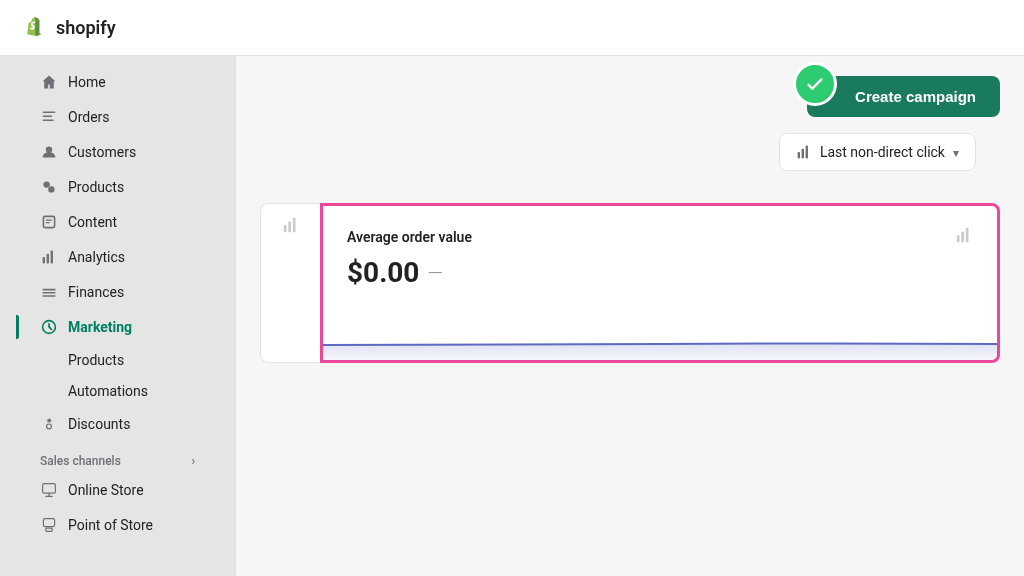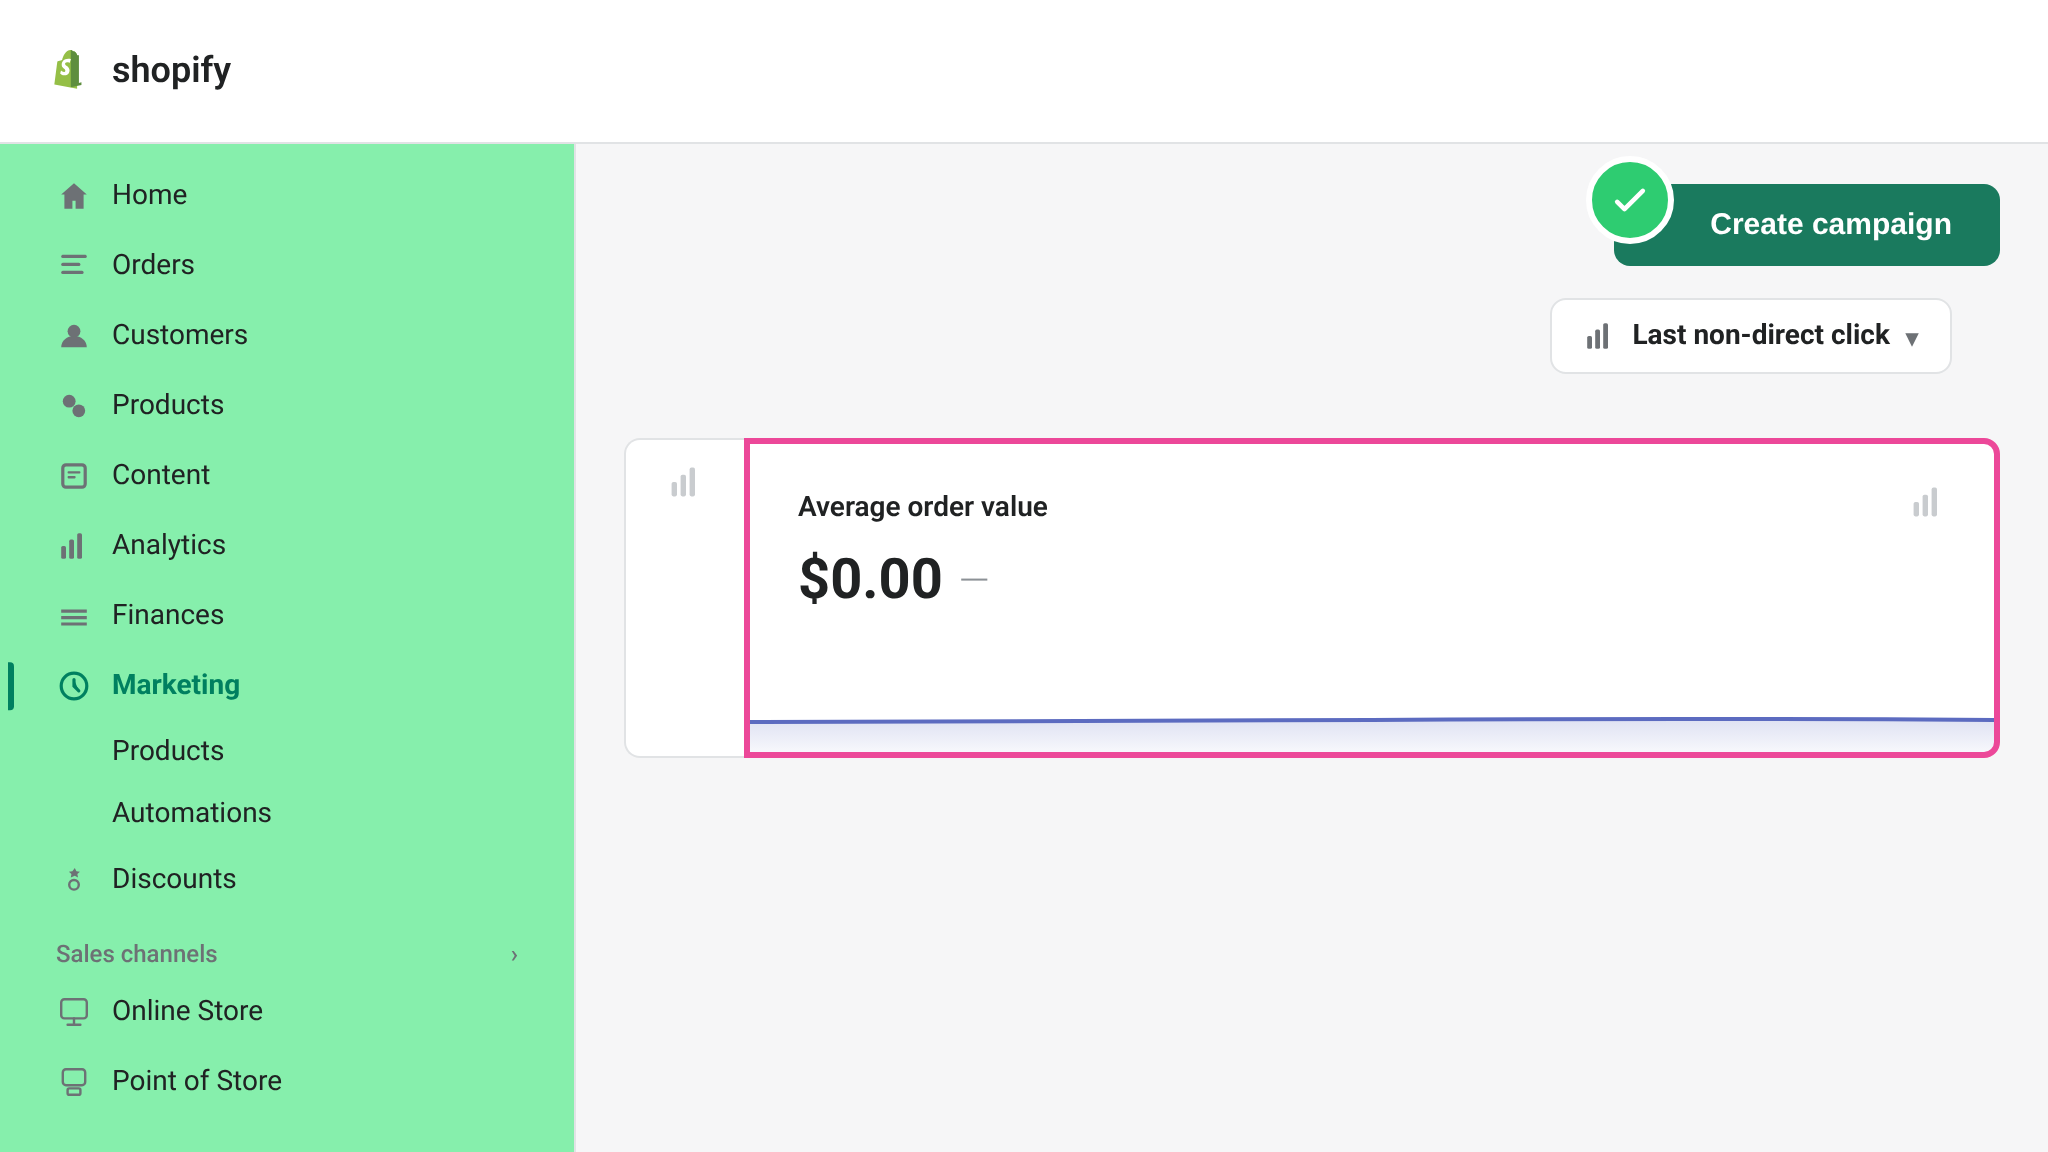--- a/index.html
+++ b/index.html
@@ -9,21 +9,21 @@
       width: 1024px;
       height: 576px;
       overflow: hidden;
       display: flex;
       flex-direction: column;
     }
 
     
     .top-bar {
       background: #fff;
-      height: 72px;
+      height: 56px;
       display: flex;
       align-items: center;
       padding: 0 20px;
       border-bottom: 1px solid #e1e3e5;
       flex-shrink: 0;
     }
     .logo-area {
       display: flex;
       align-items: center;
       gap: 8px;
@@ -40,26 +40,26 @@
 
     
     .main-layout {
       display: flex;
       flex: 1;
       overflow: hidden;
     }
 
     
     .sidebar {
-      width: 288px;
-      background: #86efac;
+      width: 236px;
+      background: #e5e5e5;
       border-right: 1px solid #e1e3e5;
       overflow-y: auto;
       flex-shrink: 0;
-      padding: 8px 4px;
+      padding: 8px 16px;
     }
     .sidebar-item {
       display: flex;
       align-items: center;
       gap: 10px;
       padding: 8px 16px;
       cursor: pointer;
       color: #202223;
       font-size: 14px;
       border-radius: 6px;
@@ -180,21 +180,21 @@
       background: #fff;
       border: 1px solid #e1e3e5;
       border-radius: 8px;
       padding: 10px 16px;
       display: flex;
       align-items: flex-end;
       gap: 8px;
       cursor: pointer;
       font-size: 14px;
       color: #202223;
-      font-weight: 700;
+      font-weight: 400;
       margin: 0 24px 16px;
       width: fit-content;
       align-self: flex-end;
     }
 
     .content-header-row {
       display: flex;
       justify-content: flex-end;
       padding: 0 24px;
       margin-bottom: 16px;

